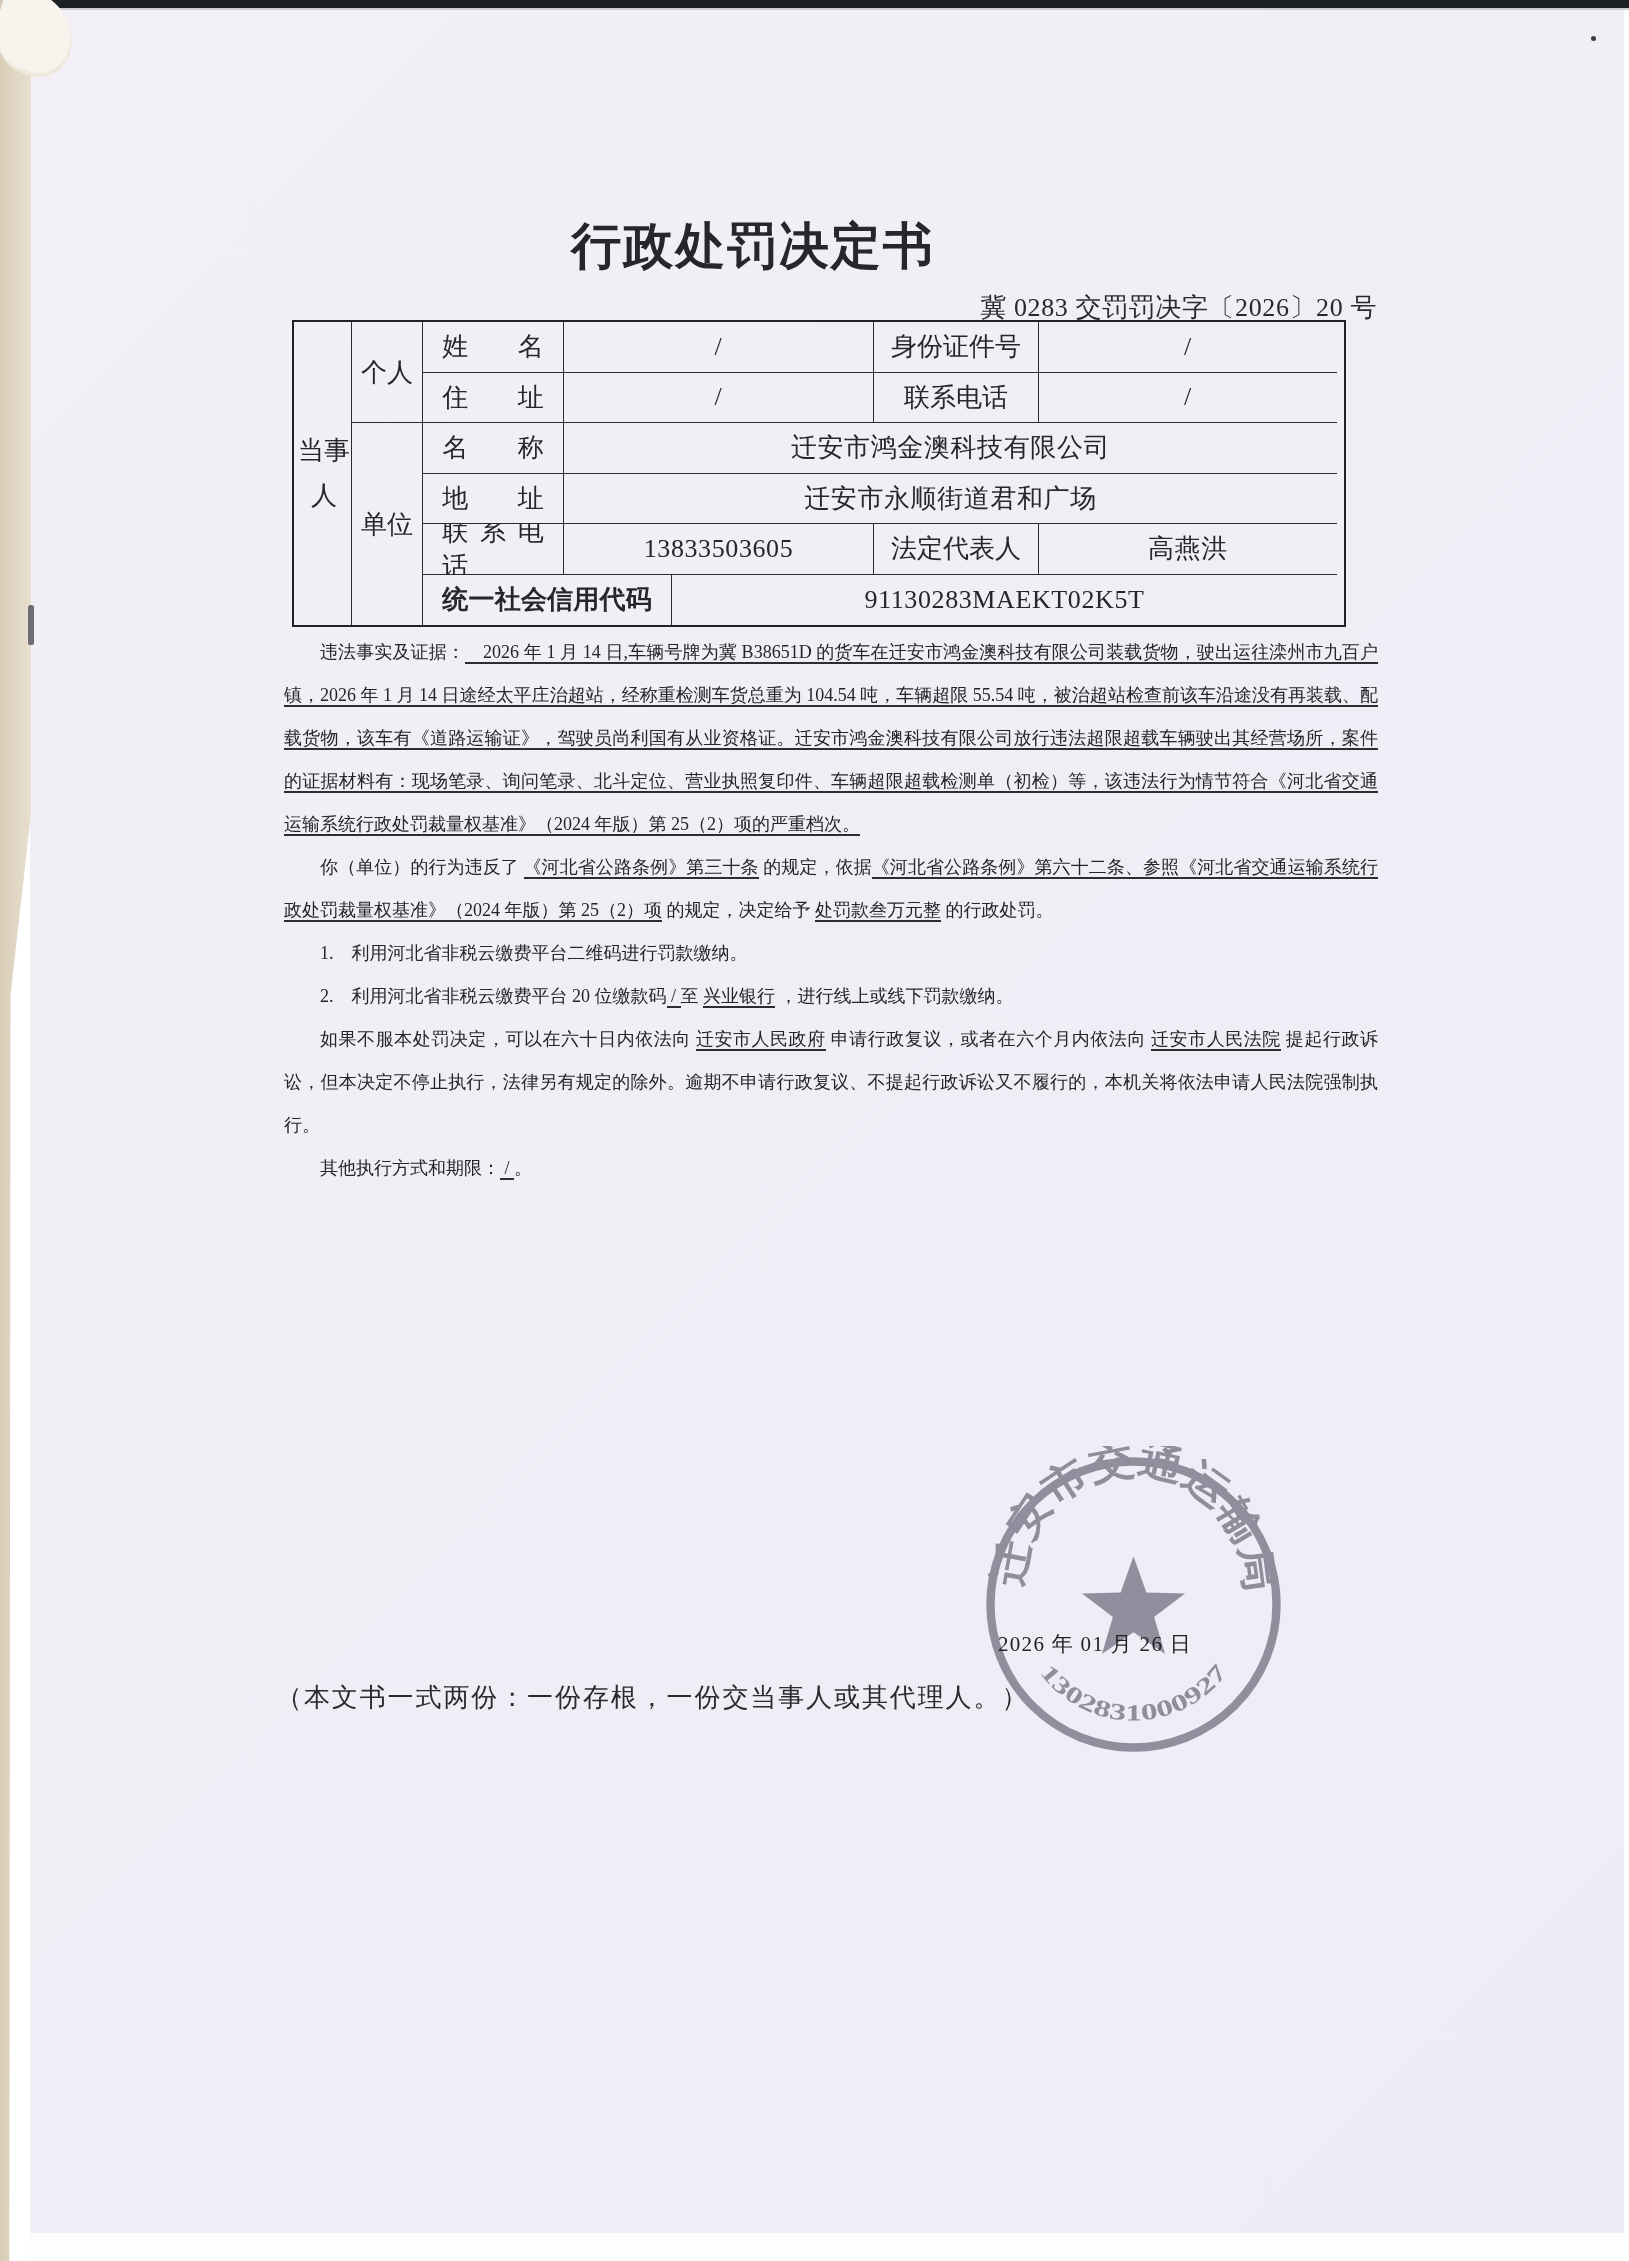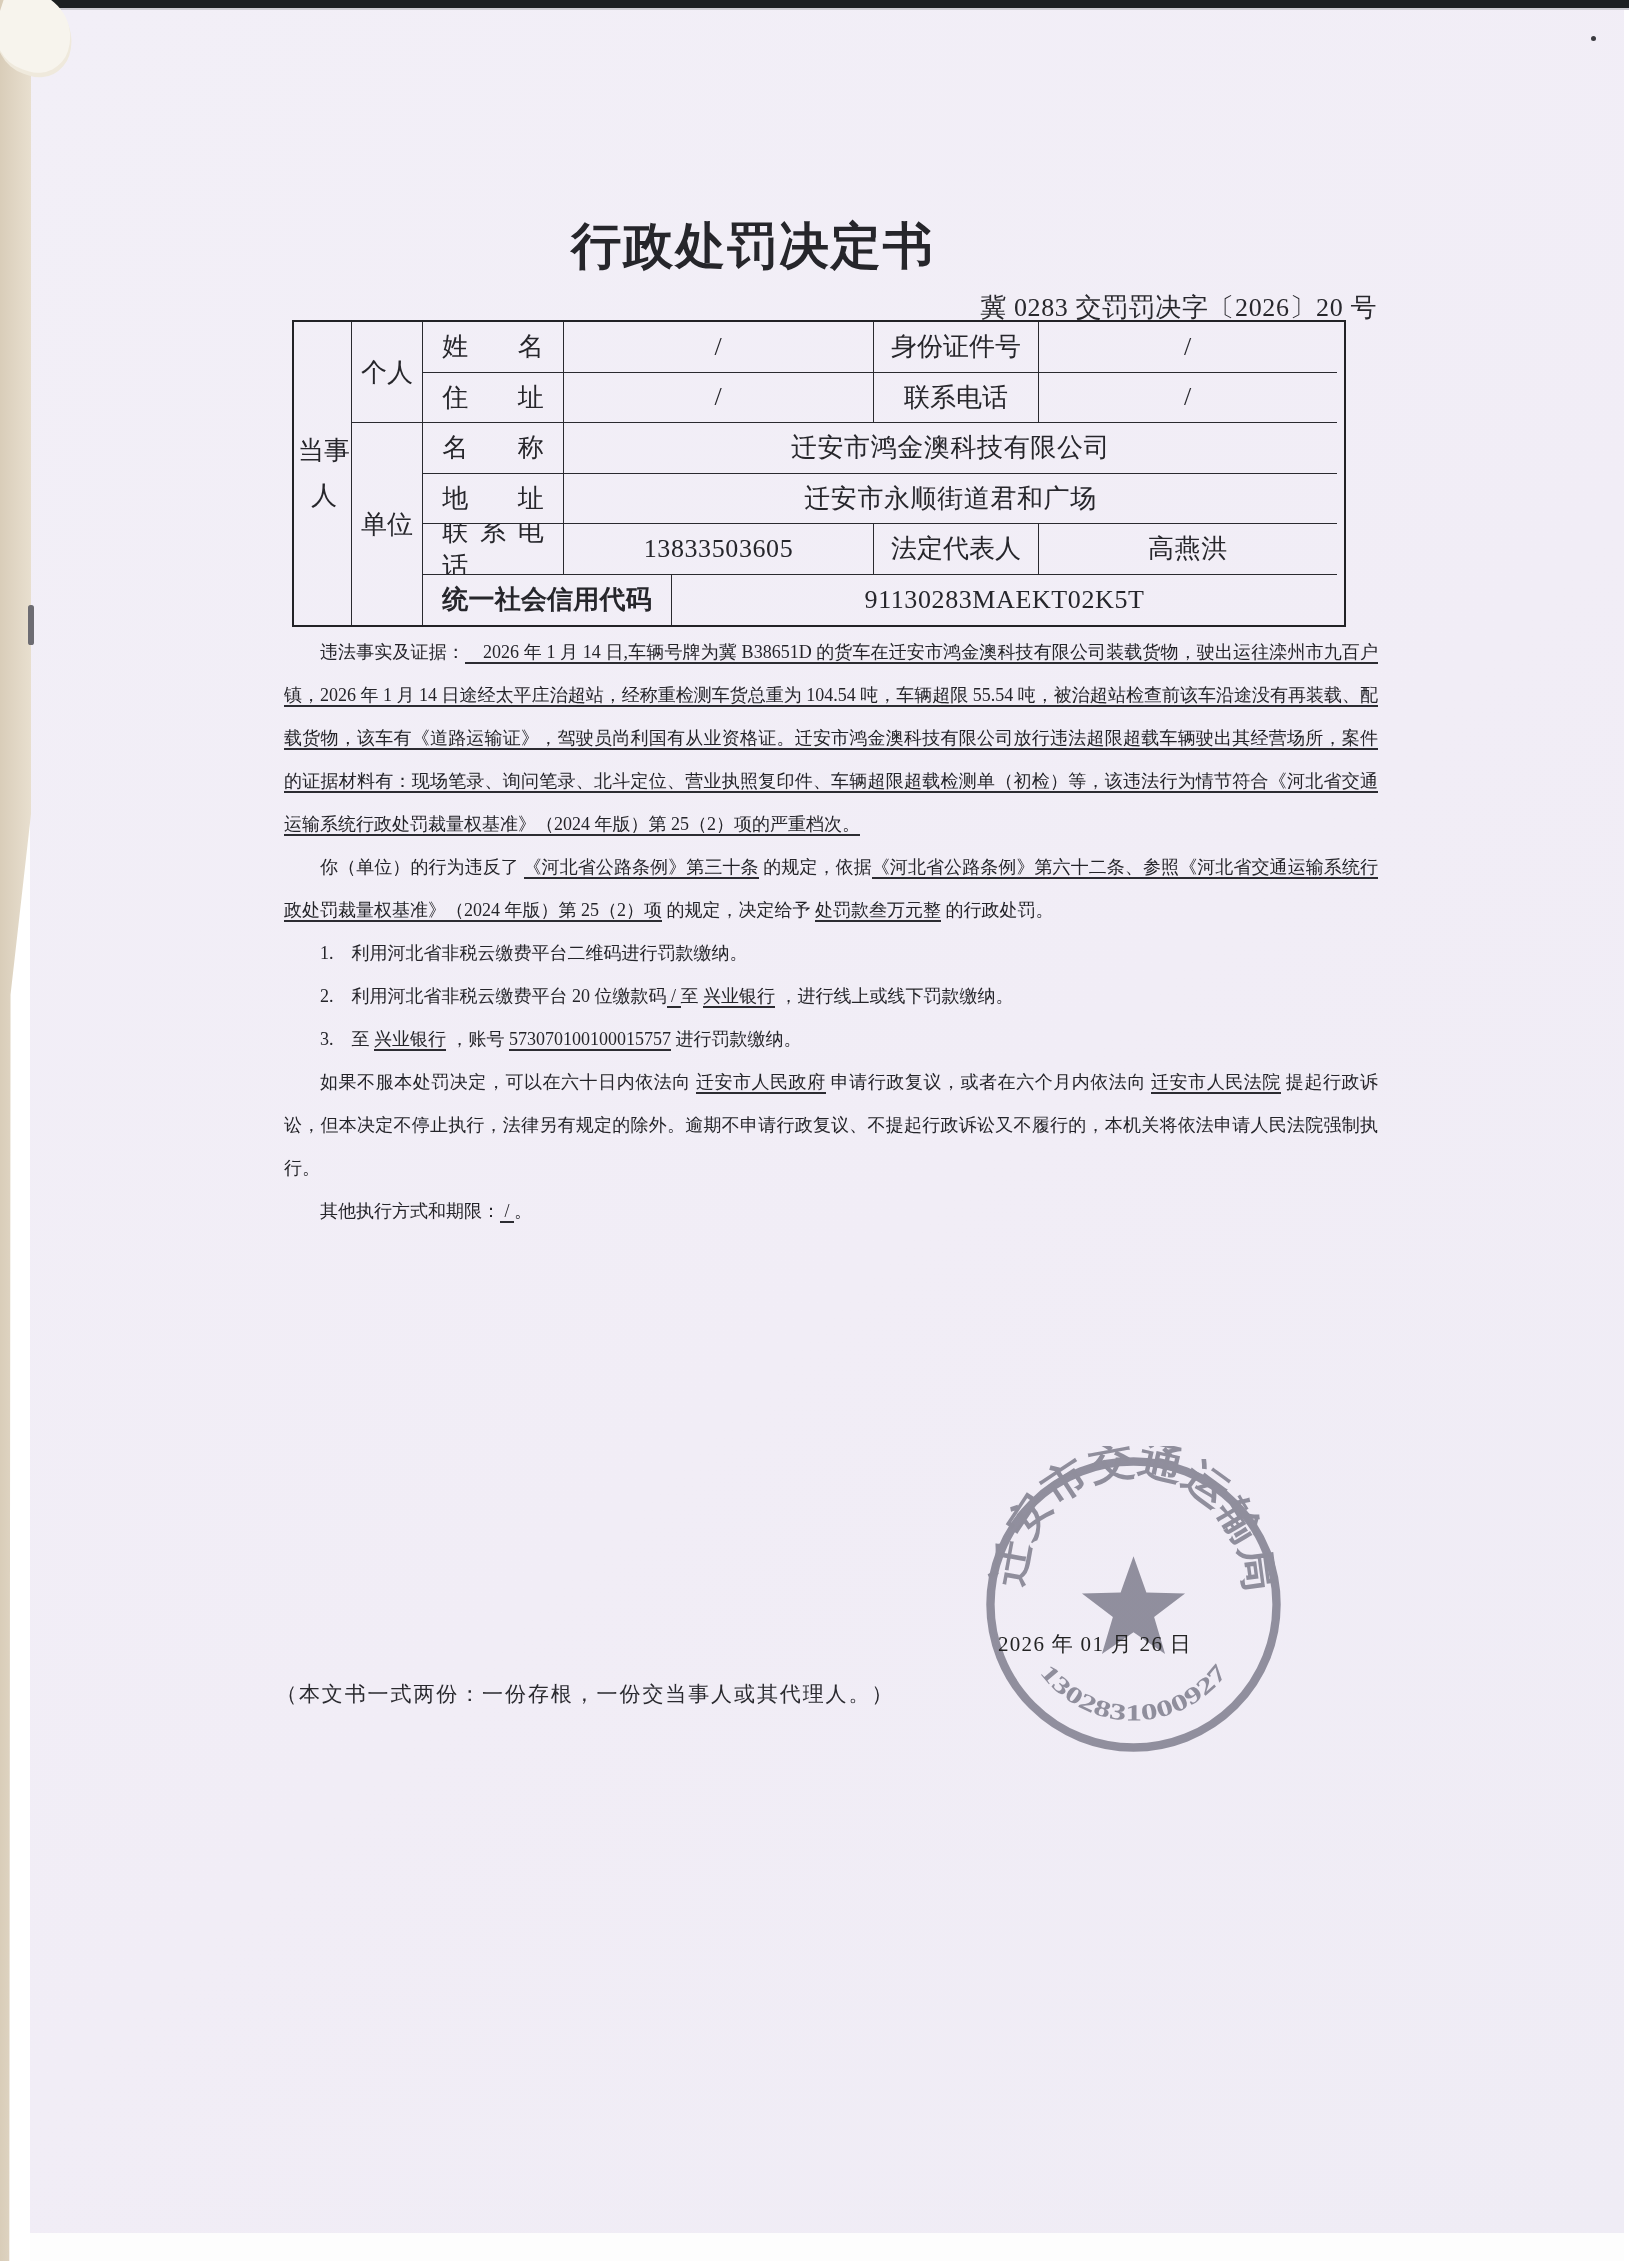--- a/index.html
+++ b/index.html
@@ -41,21 +41,21 @@
   .side span{display:block;width:54px;text-align:center;line-height:1.7;}
   .g-person{grid-column:2/3;grid-row:1/3;}
   .g-unit{grid-column:2/3;grid-row:3/7;}
   .val{letter-spacing:0.6px;}
   
   .docbody{position:absolute;left:284px;top:631px;width:1094px;
     font-size:18px;line-height:43px;text-align:justify;color:#242429;z-index:1;}
   .docbody p{margin:0;text-indent:2em;}
   .docbody .u{border-bottom:2.6px solid #2c2c32;}
   
-  .footnote{position:absolute;left:276px;top:1680px;font-size:21px;letter-spacing:1.9px;color:#2a2a2f;z-index:1;}
+  .footnote{position:absolute;left:276px;top:1680px;font-size:26px;letter-spacing:1.9px;color:#2a2a2f;z-index:1;}
   .issue-date{position:absolute;left:998px;top:1630px;font-size:21px;letter-spacing:1.3px;color:#222;z-index:3;}
   .seal{position:absolute;left:975px;top:1446px;width:317px;height:317px;z-index:2;
     opacity:.8;mix-blend-mode:multiply;filter:blur(0.3px);}
   .seal text{fill:#7e7f8b;}
 </style>
 </head>
 <body>
 
 <div class="paper"></div>
 <div class="edge-top"></div>
@@ -111,21 +111,20 @@
     <span class="lab-j">统一社会信用代码</span>
   </div>
   <div class="cell val no-r no-b" style="grid-column:5/8;grid-row:6/7;">91130283MAEKT02K5T</div>
 </div>
 
 <div class="docbody">
   <p><span>违法事实及证据：</span><span class="u">　2026 年 1 月 14 日,车辆号牌为冀 B38651D 的货车在迁安市鸿金澳科技有限公司装载货物，驶出运往滦州市九百户镇，2026 年 1 月 14 日途经太平庄治超站，经称重检测车货总重为 104.54 吨，车辆超限 55.54 吨，被治超站检查前该车沿途没有再装载、配载货物，该车有《道路运输证》，驾驶员尚利国有从业资格证。迁安市鸿金澳科技有限公司放行违法超限超载车辆驶出其经营场所，案件的证据材料有：现场笔录、询问笔录、北斗定位、营业执照复印件、车辆超限超载检测单（初检）等，该违法行为情节符合《河北省交通运输系统行政处罚裁量权基准》（2024 年版）第 25（2）项的严重档次。</span></p>
   <p><span>你（单位）的行为违反了 </span><span class="u">《河北省公路条例》第三十条</span><span> 的规定，依据</span><span class="u">《河北省公路条例》第六十二条、参照《河北省交通运输系统行政处罚裁量权基准》（2024 年版）第 25（2）项</span><span> 的规定，决定给予 </span><span class="u">处罚款叁万元整</span><span> 的行政处罚。</span></p>
   <p><span>1.　利用河北省非税云缴费平台二维码进行罚款缴纳。</span></p>
   <p><span>2.　利用河北省非税云缴费平台 20 位缴款码</span><span class="u"> / </span><span>至 </span><span class="u">兴业银行</span><span> ，进行线上或线下罚款缴纳。</span></p>
-  <p><span>3.　至 </span><span class="u">兴业银行</span><span> ，账号 </span><span class="u">573070100100015757</span><span> 进行罚款缴纳。</span></p>
   <p><span>如果不服本处罚决定，可以在六十日内依法向 </span><span class="u">迁安市人民政府</span><span> 申请行政复议，或者在六个月内依法向 </span><span class="u">迁安市人民法院</span><span> 提起行政诉讼，但本决定不停止执行，法律另有规定的除外。逾期不申请行政复议、不提起行政诉讼又不履行的，本机关将依法申请人民法院强制执行。</span></p>
   <p><span>其他执行方式和期限：</span><span class="u"> / </span><span>。</span></p>
 </div>
 
 <svg class="seal" viewBox="0 0 492 492">
   <defs>
     <path id="arcTop" d="M 74.7,231 A 172,172 0 1 1 417.3,231" fill="none"></path>
     <path id="arcBottom" d="M 90,336 A 180,180 0 0 0 402,336" fill="none"></path>
   </defs>
   <circle cx="246" cy="246" r="222" fill="none" stroke="#80818d" stroke-width="13"></circle>

